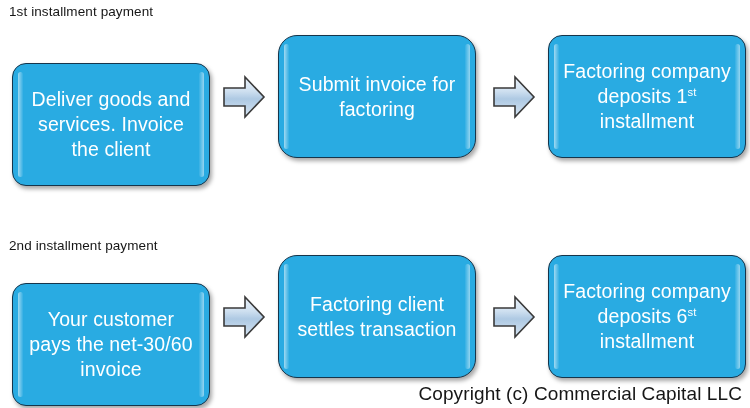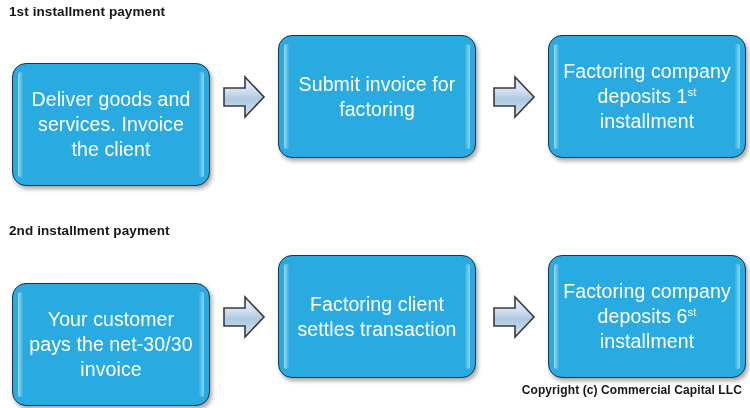--- a/index.html
+++ b/index.html
@@ -12,27 +12,27 @@
     height: 408px;
     position: relative;
     overflow: hidden;
     font-family: "Liberation Sans", sans-serif;
     -webkit-font-smoothing: antialiased;
   }
 
   .section-title {
     position: absolute;
     font-size: 13.5px;
-    font-weight: bold;
+    font-weight: normal;
     color: #161616;
     letter-spacing: 0.1px;
     white-space: nowrap;
   }
   #title-row-1 { left: 9px;  top: 4px;  }
-  #title-row-2 { left: 9px;  top: 223px; }
+  #title-row-2 { left: 9px;  top: 238px; }
 
   
   .pbox {
     position: absolute;
     width: 198px;
     height: 123px;
     border-radius: 14px;
     background: #29abe2;
     border: 1.4px solid #16354b;
     box-sizing: border-box;
@@ -68,21 +68,21 @@
     letter-spacing: 0.1px;
   }
   .pbox .ptext sup {
     font-size: 0.58em;
     vertical-align: super;
     line-height: 0;
   }
 
   
   .col-1 { left: 12px; margin-top: 28px;  }
-  .col-2 { left: 278px; }
+  .col-2 { left: 278px; border-radius: 19px; }
   .col-3 { left: 548px; }
   .row-1 { top: 35px;  }
   .row-2 { top: 255px; }
 
   
   .arrow {
     position: absolute;
     width: 44px;
     height: 46px;
   }
@@ -90,22 +90,22 @@
   #arrow-1 { left: 222px; top: 74px; }
   #arrow-2 { left: 492px; top: 74px; }
   #arrow-3 { left: 222px; top: 294px; }
   #arrow-4 { left: 492px; top: 294px; }
 
   
   #copyright {
     position: absolute;
     right: 8px;
     top: 383px;
-    font-size: 12px;
-    font-weight: bold;
+    font-size: 19px;
+    font-weight: normal;
     color: #161616;
     white-space: nowrap;
     letter-spacing: 0.1px;
   }
 </style>
 </head>
 <body>
 
 <div class="section-title" id="title-row-1">1st installment payment</div>
 
@@ -139,21 +139,21 @@
 
 <div class="pbox col-3 row-1">
   <div class="ptext">
     <span>Factoring company deposits 1</span><sup>st</sup><span> installment</span>
   </div>
 </div>
 
 <div class="section-title" id="title-row-2">2nd installment payment</div>
 
 <div class="pbox col-1 row-2">
-  <div class="ptext">Your customer pays the net-30/30 invoice</div>
+  <div class="ptext">Your customer pays the net-30/60 invoice</div>
 </div>
 
 <div class="arrow" id="arrow-3">
   <svg viewBox="0 0 44 46">
     <polygon points="2,14 23,14 23,3 42,23 23,43 23,32 2,32" fill="url(#agrad1)" stroke="#3a3a3a" stroke-width="1.6" stroke-linejoin="miter"></polygon>
   </svg>
 </div>
 
 <div class="pbox col-2 row-2">
   <div class="ptext">Factoring client settles transaction</div>

